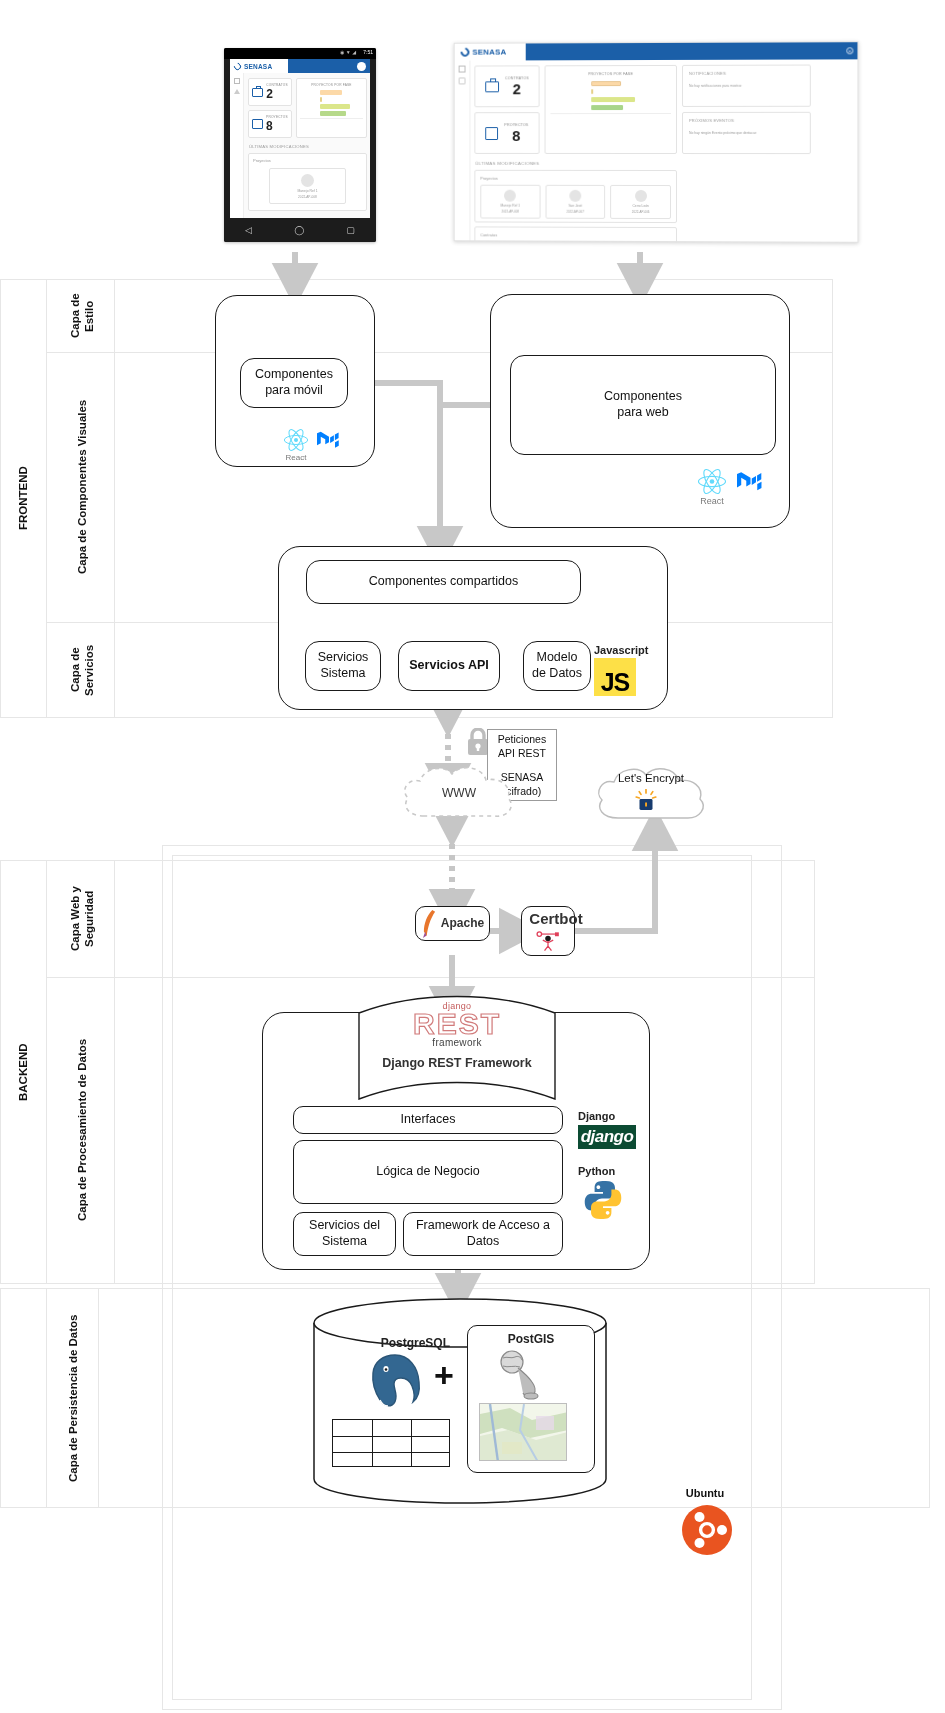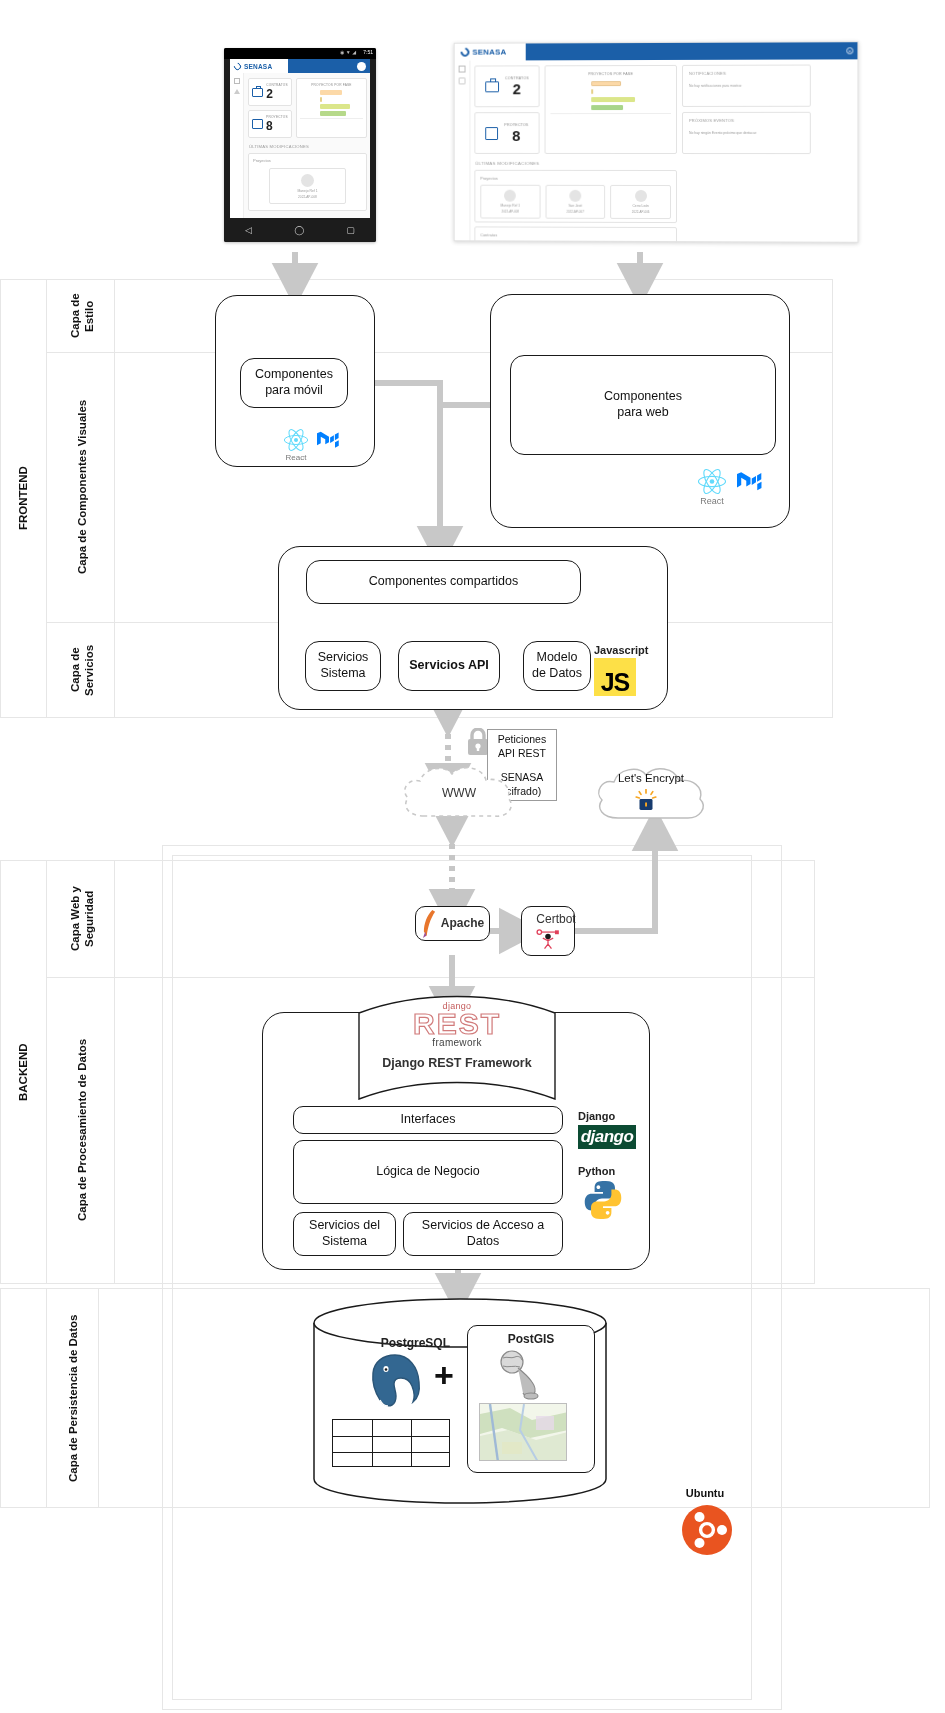--- a/index.html
+++ b/index.html
@@ -487,21 +487,21 @@
 
   <div class="rbox soft" style="left:415px; top:906px; width:75px; height:35px; gap:3px;">
     <svg width="17" height="30" viewBox="0 0 18 32">
       <path d="M12,1 C6,7 3,16 3,24 L6,29 C7,20 10,10 15,3 Z" fill="#E8762C"></path>
       <path d="M4.5,24 L2,31 L5.5,28.5 Z" fill="#9B4F96"></path>
     </svg>
     <span style="font-size:12px;font-weight:bold;color:#333;">Apache</span>
   </div>
 
   <div class="rbox soft" style="left:521px; top:906px; width:54px; height:50px; flex-direction:column; gap:1px;">
-    <span style="font-size:12px;font-weight:normal;color:#333;margin-left:16px;">Certbot</span>
+    <span style="font-size:15px;font-weight:bold;color:#333;margin-left:16px;">Certbot</span>
     <svg width="26" height="22" viewBox="0 0 30 24">
       <circle cx="5" cy="4" r="2.6" fill="none" stroke="#E0405A" stroke-width="1.5"></circle>
       <rect x="23" y="2" width="4.5" height="4.5" fill="#E0405A"></rect>
       <line x1="7" y1="4" x2="23" y2="4" stroke="#E0405A" stroke-width="1.4"></line>
       <circle cx="15" cy="9" r="3.2" fill="#1a1a1a"></circle>
       <path d="M15,12 L15,18 M15,14 L9,11 M15,14 L21,11 M15,18 L11,23 M15,18 L19,23" stroke="#E0405A" stroke-width="1.5" fill="none"></path>
     </svg>
   </div>
 
   <div class="rbox big" style="left:262px; top:1012px; width:388px; height:258px;"></div>
@@ -521,21 +521,21 @@
     <span>Interfaces</span>
   </div>
   <div class="rbox soft" style="left:293px; top:1140px; width:270px; height:64px;">
     <span>Lógica de Negocio</span>
   </div>
   <div class="rbox soft" style="left:293px; top:1212px; width:103px; height:44px;">
     <span style="white-space:pre-line;">Servicios del
 Sistema</span>
   </div>
   <div class="rbox soft" style="left:403px; top:1212px; width:160px; height:44px;">
-    <span>Servicios de Acceso a Datos</span>
+    <span>Framework de Acceso a Datos</span>
   </div>
 
   <div class="abs" style="left:578px; top:1110px;">
     <div class="tech-cap">Django</div>
     <div class="django-logo" style="margin-top:3px;">
       <span>django</span>
     </div>
   </div>
 
   <div class="abs" style="left:578px; top:1165px;">

